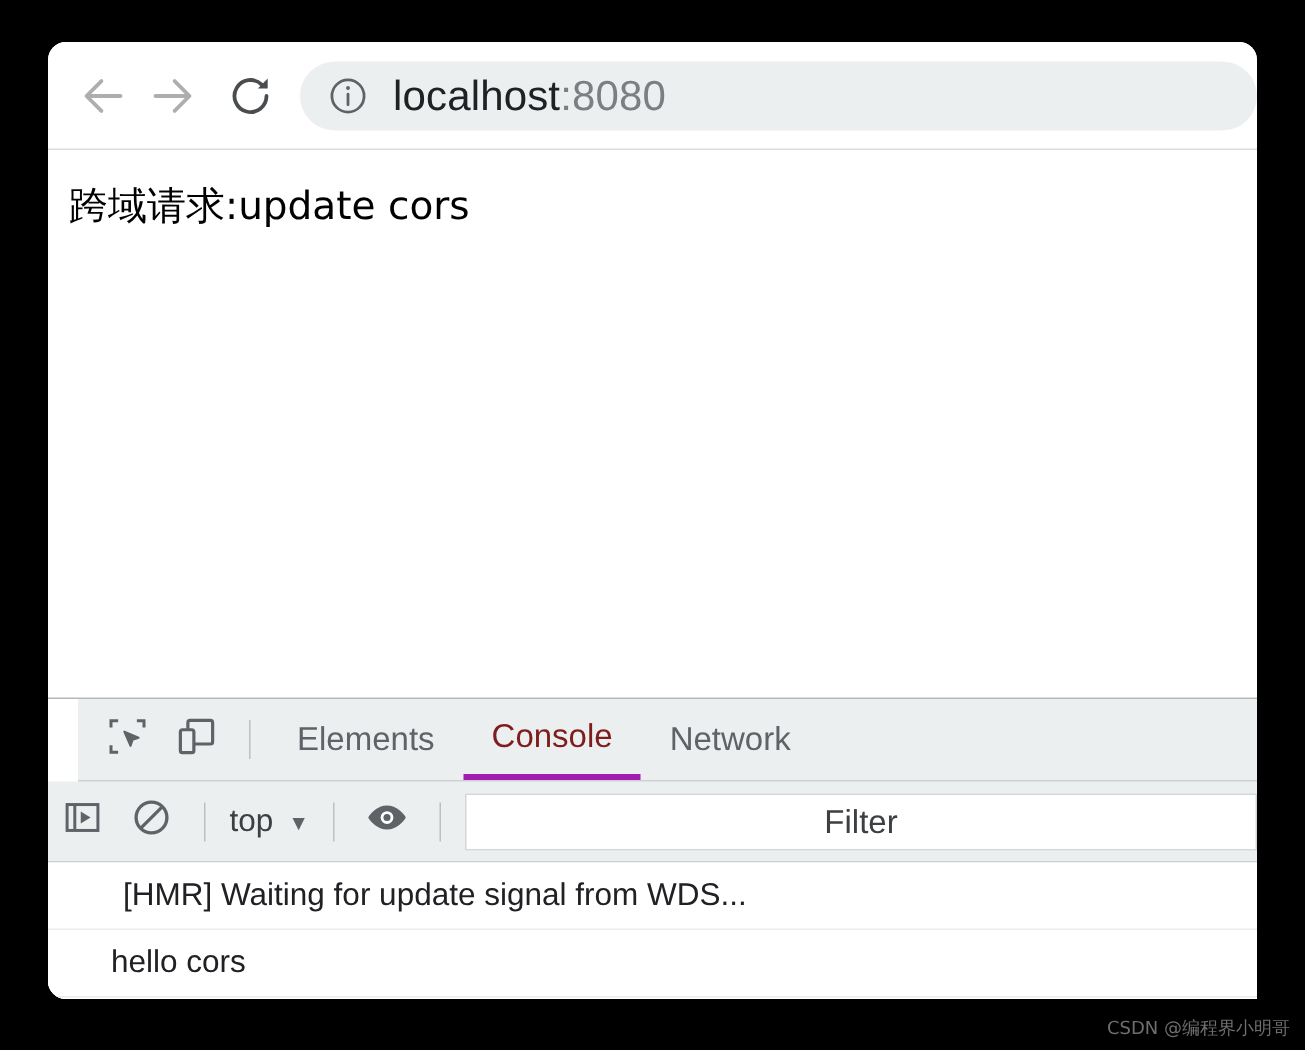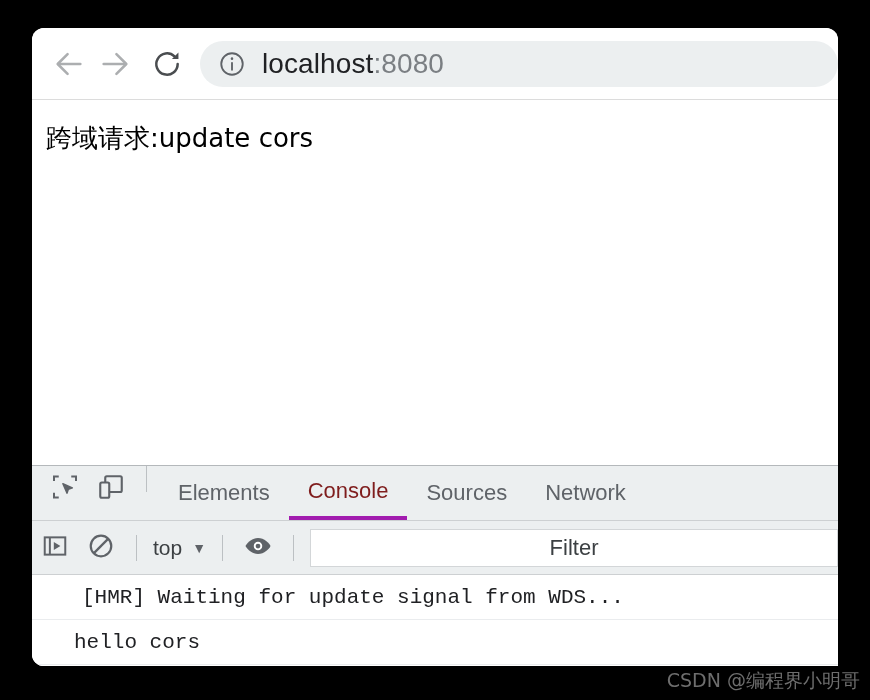--- a/index.html
+++ b/index.html
@@ -100,24 +100,25 @@
     display: flex;
     flex-direction: column;
   }
 
   #devtools-tabbar {
     height: 55px;
     flex: 0 0 55px;
     background: #eceff0;
     border-bottom: 1px solid #cdd0d2;
     display: flex;
-    align-items: flex-start;
+    align-items: center;
     padding-left: 10px;
     box-sizing: border-box;
     position: relative;
+    margin-left: 20px;
   }
   .dt-icon-btn {
     width: 46px;
     height: 46px;
     display: flex;
     align-items: center;
     justify-content: center;
     flex: 0 0 auto;
   }
   .dt-sep {
@@ -189,33 +190,33 @@
     background: #ffffff;
     overflow: hidden;
   }
   .console-row {
     height: 45px;
     display: flex;
     align-items: center;
     border-bottom: 1px solid #eaecee;
     padding-left: 42px;
     box-sizing: border-box;
-    font-family: Liberation Mono, monospace;
+    font-family: Liberation Sans, sans-serif;
     font-size: 21px;
     color: #202124;
     white-space: nowrap;
   }
   .console-row.indent-extra { padding-left: 50px; }
 
   
   #watermark {
     position: absolute;
     right: 10px;
     bottom: 6px;
-    font-size: 19px;
+    font-size: 12px;
     color: #6e6e6e;
     font-family: "DejaVu Sans", "Liberation Sans", sans-serif;
     white-space: nowrap;
   }
 </style>
 </head>
 <body>
 
 <div id="browser-window">
 
@@ -289,23 +290,20 @@
 
       <div class="dt-sep"></div>
 
       <div class="dt-tab">
         <span>Elements</span>
       </div>
       <div class="dt-tab active">
         <span>Console</span>
       </div>
       <div class="dt-tab">
-        <span>Sources</span>
-      </div>
-      <div class="dt-tab">
         <span>Network</span>
       </div>
     </div>
 
     <div id="console-toolbar">
 
       <div class="dt-icon-btn">
         <span>
           <svg width="28" height="28" viewBox="0 0 24 24" fill="none" stroke="#5f6368" stroke-width="1.7">
             <rect x="3.2" y="4.6" width="17.6" height="14.8"></rect>

